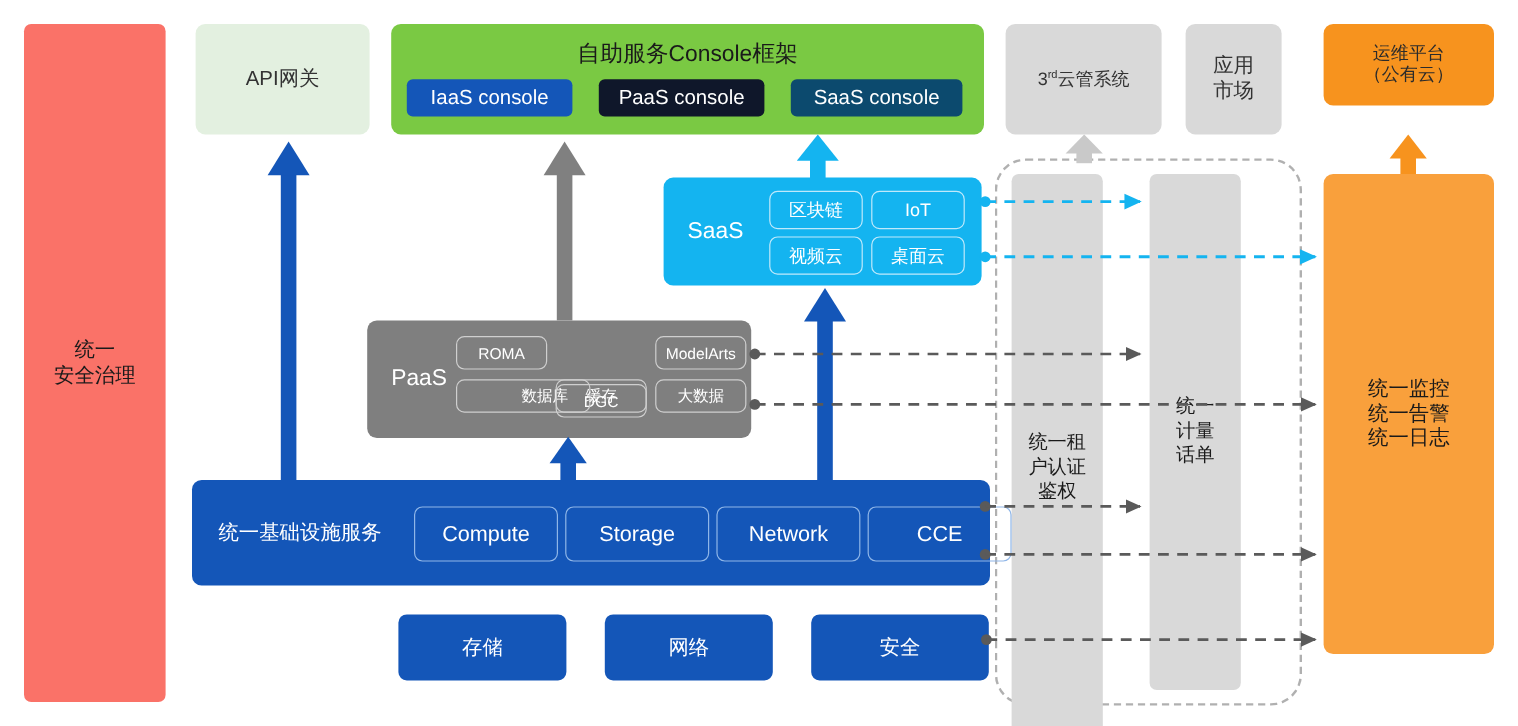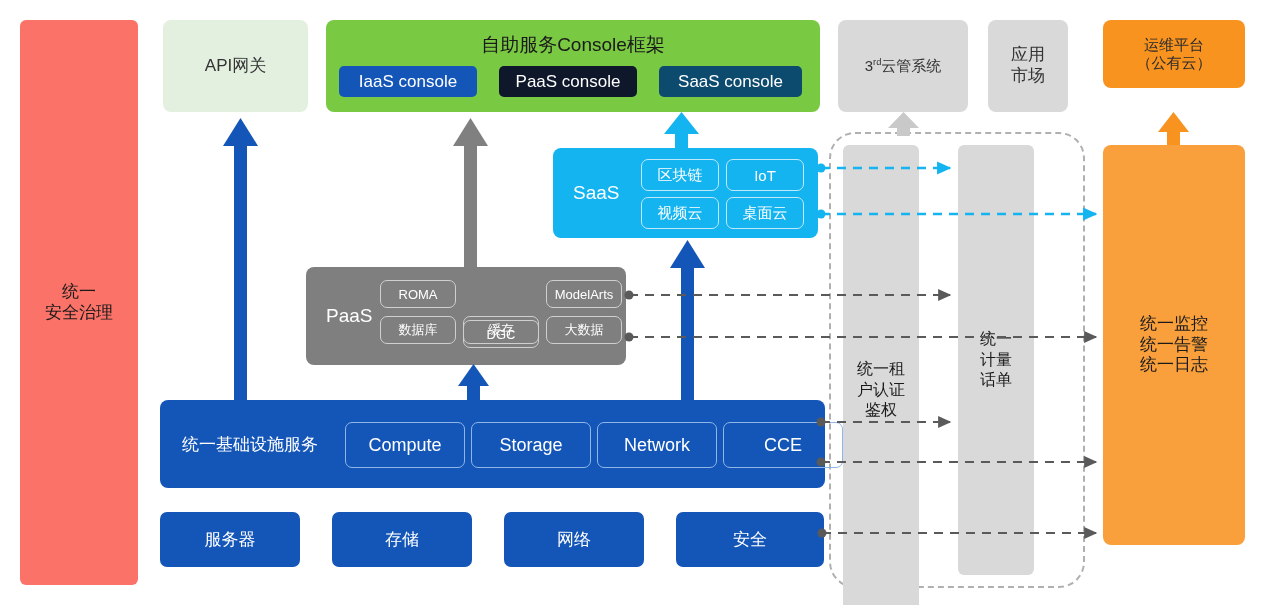--- a/index.html
+++ b/index.html
@@ -119,34 +119,33 @@
     <div class="mini" style="left:173px;top:11px;width:76px;height:30px;">IoT</div>
     <div class="mini" style="left:88px;top:49px;width:76px;height:30px;">视频云</div>
     <div class="mini" style="left:173px;top:49px;width:76px;height:30px;">桌面云</div>
   </div>
 
   <div class="paas" style="position:absolute;left:306px;top:267px;width:320px;height:98px;">
     <div class="paas-name">PaaS</div>
     <div class="pmini" style="left:74px;top:13px;width:74px;height:26px;">ROMA</div>
     <div class="pmini" style="left:157px;top:13px;width:74px;height:26px;margin-top:40px;">DGC</div>
     <div class="pmini" style="left:240px;top:13px;width:74px;height:26px;">ModelArts</div>
-    <div class="pmini" style="left:74px;top:49px;width:74px;height:26px;">数据库</div>
+    <div class="pmini" style="left:74px;top:49px;width:74px;height:26px;padding-left:36px;">数据库</div>
     <div class="pmini" style="left:157px;top:49px;width:74px;height:26px;">缓存</div>
     <div class="pmini" style="left:240px;top:49px;width:74px;height:26px;">大数据</div>
   </div>
 
   <div class="infra" style="position:absolute;left:160px;top:400px;width:665px;height:88px;">
     <div class="infra-name">统一基础设施服务</div>
     <div class="imini" style="left:185px;top:22px;width:118px;height:44px;">Compute</div>
     <div class="imini" style="left:311px;top:22px;width:118px;height:44px;">Storage</div>
     <div class="imini" style="left:437px;top:22px;width:118px;height:44px;">Network</div>
     <div class="imini" style="left:563px;top:22px;width:118px;height:44px;">CCE</div>
   </div>
 
-  <div class="box bbox" style="left:160px;top:512px;width:140px;height:55px;">服务器</div>
   <div class="box bbox" style="left:332px;top:512px;width:140px;height:55px;">存储</div>
   <div class="box bbox" style="left:504px;top:512px;width:140px;height:55px;">网络</div>
   <div class="box bbox" style="left:676px;top:512px;width:148px;height:55px;">安全</div>
 
   <svg id="arrows" viewBox="0 0 1265 605">
     <defs>
       <marker id="mk-grey" markerWidth="7" markerHeight="7" refX="5.4" refY="3.1" orient="auto">
         <path d="M0,0.4 L6,3.1 L0,5.8 z" fill="#5a5a5a"></path>
       </marker>
       <marker id="mk-cyan" markerWidth="7" markerHeight="7" refX="5.4" refY="3.1" orient="auto">

